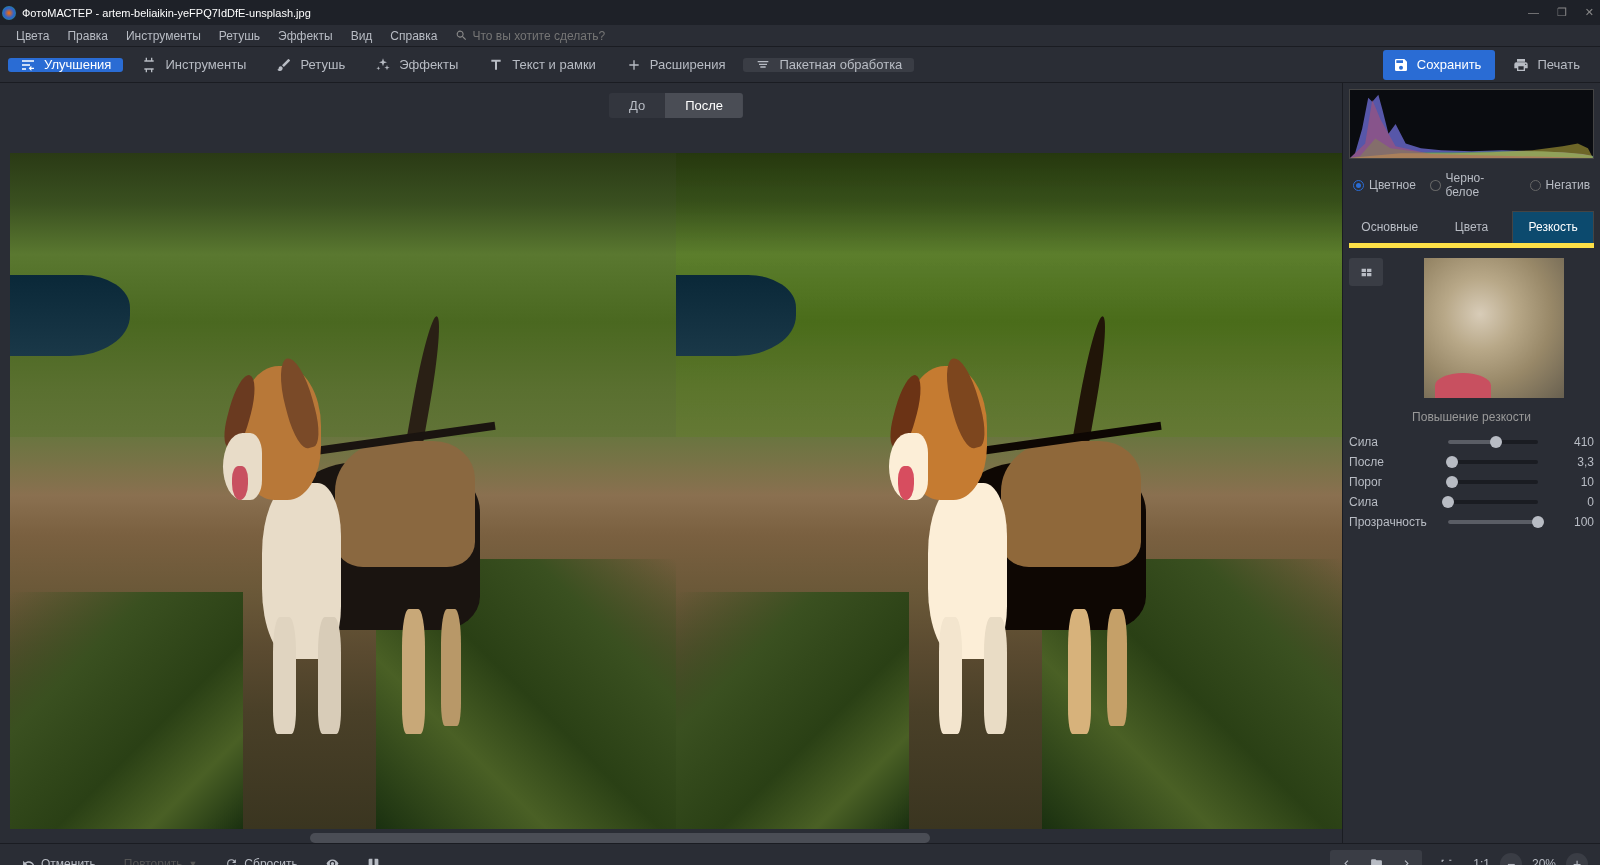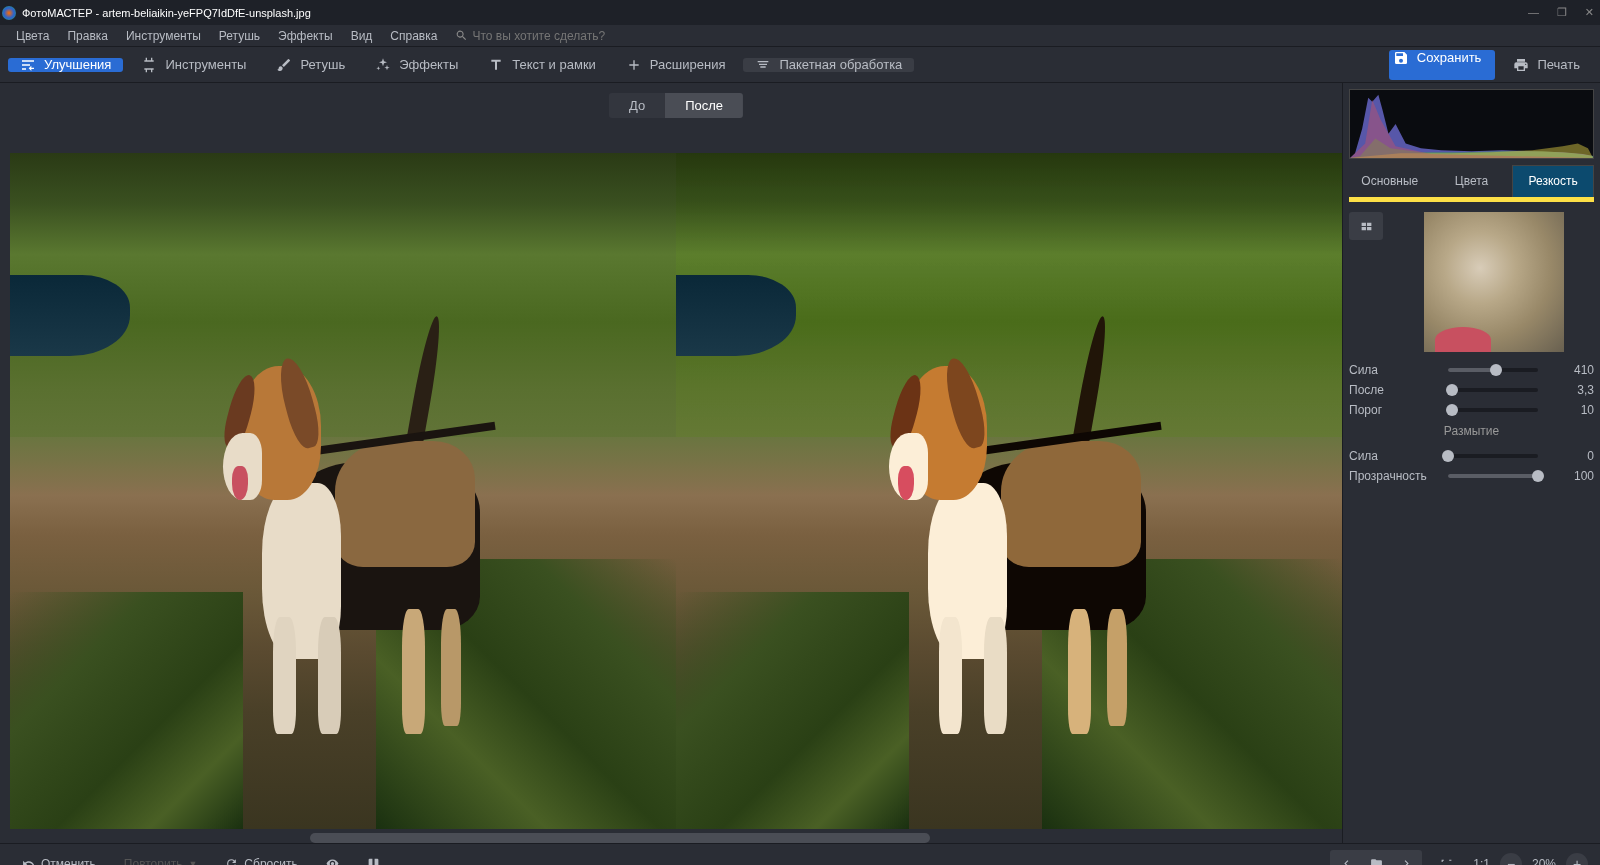--- a/index.html
+++ b/index.html
@@ -17,21 +17,21 @@
 .menubar .search-wrap { display: flex; align-items: center; margin-left: 4px; }
 .menubar .search-wrap input { background: transparent; border: none; color: #888; font-size: 12px; width: 200px; outline: none; }
 .menubar svg { width: 13px; height: 13px; fill: #888; margin: 0 4px; }
 
 
 .toolbar { height: 36px; background: #2a2d35; display: flex; align-items: center; padding: 0 8px; gap: 6px; border-bottom: 1px solid #1a1c22; }
 .toolbar .tbtn { height: 14px; padding: 0 12px; display: flex; align-items: center; gap: 8px; font-size: 13px; color: #b8bcc4; cursor: pointer; border-radius: 3px; }
 .toolbar .tbtn.active { background: #2a6cd4; color: #fff; }
 .toolbar .tbtn.batch { background: #3a3d45; margin-left: 0px; }
 .toolbar .spacer { flex: 1; }
-.toolbar .save-btn { background: #2a6cd4; color: #fff; height: 30px; padding: 0 14px 0 4px; display: flex; align-items: flex-start; gap: 8px; border-radius: 3px; cursor: pointer; font-size: 13px; }
+.toolbar .save-btn { background: #2a6cd4; color: #fff; height: 30px; padding: 0 14px 0 10px; display: flex; align-items: center; gap: 8px; border-radius: 3px; cursor: pointer; font-size: 13px; }
 .toolbar .print-btn { display: flex; align-items: center; gap: 8px; padding: 0 12px; height: 30px; cursor: pointer; font-size: 13px; }
 
 
 .main { display: flex; height: 760px; }
 .canvas-panel { flex: 1; background: #2a2d35; display: flex; flex-direction: column; position: relative; }
 .sidebar-tabs { width: 10px; background: #2a2d35; }
 
 
 .compare-toggle { position: absolute; top: 10px; left: 50%; transform: translateX(-50%); display: flex; border-radius: 3px; overflow: hidden; z-index: 5; }
 .compare-toggle .ct-btn { padding: 5px 20px; font-size: 13px; cursor: pointer; background: #33363e; }
@@ -267,37 +267,52 @@
   <div class="right-panel">
     <div class="histogram">
       <svg viewBox="0 0 240 70" preserveAspectRatio="none">
         <path d="M0 70 L5 65 L12 40 L18 8 L22 12 L28 5 L32 20 L38 45 L45 35 L55 55 L70 60 L90 62 L120 63 L150 62 L180 63 L210 64 L230 66 L240 68 L240 70 Z" fill="#6a6ad0" opacity="0.8"></path>
         <path d="M0 70 L10 68 L25 50 L40 60 L70 64 L110 64 L150 63 L190 63 L220 65 L240 68 L240 70 Z" fill="#50a050" opacity="0.6"></path>
         <path d="M0 70 L20 68 L50 65 L100 65 L140 64 L180 62 L210 58 L225 55 L235 60 L240 70 Z" fill="#d0c040" opacity="0.5"></path>
         <path d="M0 70 L15 55 L22 10 L30 30 L45 58 L80 66 L240 70 Z" fill="#d05060" opacity="0.4"></path>
       </svg>
     </div>
 
+    <div class="color-mode">
+      <label>
+          <span class="radio checked"></span>
+          <span>Цветное</span>
+        </label>
+      <label>
+          <span class="radio"></span>
+          <span>Черно-белое</span>
+        </label>
+      <label>
+          <span class="radio"></span>
+          <span>Негатив</span>
+        </label>
+    </div>
 
     <div class="panel-tabs">
       <div class="ptab">Основные</div>
       <div class="ptab">Цвета</div>
       <div class="ptab active">Резкость</div>
     </div>
 
     <div class="sharpness-panel">
       <div class="preview-row">
         <div class="preview-btn">
           <svg class="icon-sm" viewBox="0 0 24 24" fill="#b8bcc4">
               <path d="M3 5h8v6H3V5zm10 0h8v6h-8V5zM3 13h8v6H3v-6zm10 0h8v6h-8v-6z"></path>
             </svg>
         </div>
         <div class="preview-thumb"></div>
       </div>
 
+      <div class="section-label">Повышение резкости</div>
       <div class="slider-row">
         <span class="slabel">Сила</span>
         <div class="strack">
             <div class="sfill" style="width:53%"></div>
             <div class="shandle" style="left:53%"></div>
           </div>
         <span class="sval">410</span>
       </div>
       <div class="slider-row">
         <span class="slabel">После</span>
@@ -309,21 +324,20 @@
       </div>
       <div class="slider-row">
         <span class="slabel">Порог</span>
         <div class="strack">
             <div class="sfill" style="width:4%"></div>
             <div class="shandle" style="left:4%"></div>
           </div>
         <span class="sval">10</span>
       </div>
 
-      <div class="section-label">Размытие</div>
       <div class="slider-row">
         <span class="slabel">Сила</span>
         <div class="strack">
             <div class="shandle" style="left:0%"></div>
           </div>
         <span class="sval">0</span>
       </div>
       <div class="slider-row">
         <span class="slabel">Прозрачность</span>
         <div class="strack">

